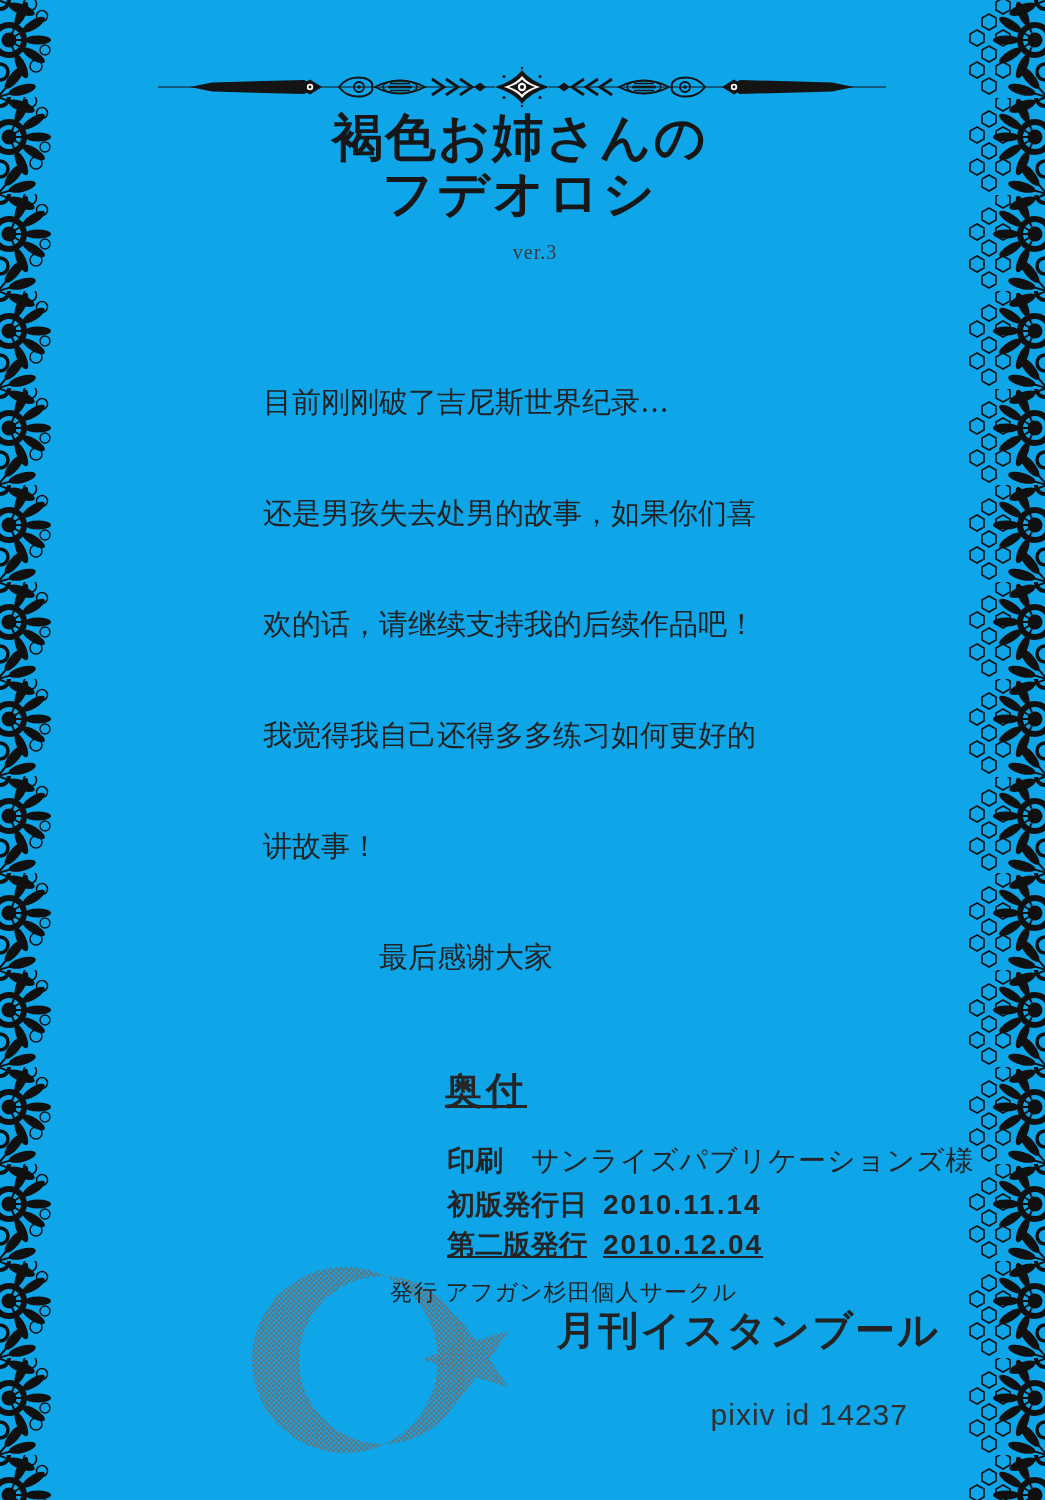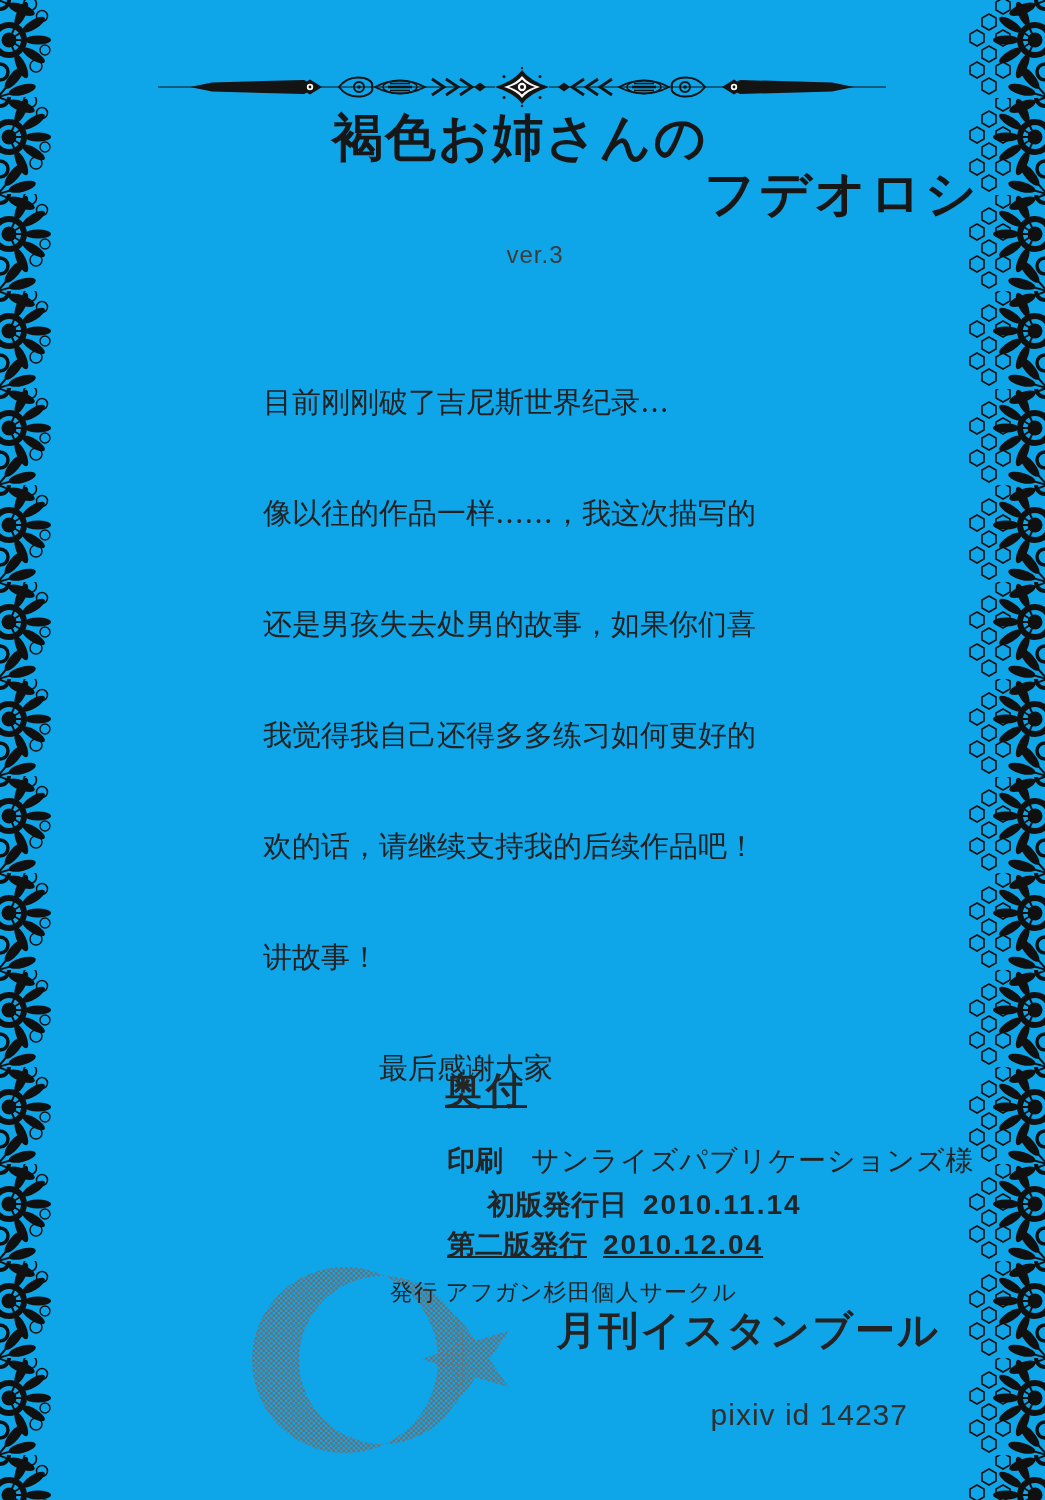--- a/index.html
+++ b/index.html
@@ -19,43 +19,43 @@
   
   .divider{left:152px;top:67px;}
   
   .title-block{
     left:60px;top:108px;width:920px;
     text-align:center;
     font-family:"Liberation Serif","DejaVu Serif",serif;
     font-weight:bold;color:#171717;
   }
   .title-line1{font-size:51px;line-height:60px;letter-spacing:2px;}
-  .title-line2{font-size:51px;line-height:52px;letter-spacing:3px;text-align:right;}
+  .title-line2{font-size:51px;line-height:52px;letter-spacing:3px;}
   .version{
     left:60px;top:241px;width:950px;text-align:center;
-    font-size:24px;color:#3c3c3c;font-weight:normal;
-    font-family:Liberation Sans, sans-serif;letter-spacing:1px;
+    font-size:20px;color:#3c3c3c;font-weight:normal;
+    font-family:Liberation Serif, serif;letter-spacing:1px;
   }
   
   .message{
     left:263px;top:310px;width:560px;
     font-family:"DejaVu Serif","Liberation Serif",serif;
     font-size:29px;line-height:37px;color:#222;
     white-space:pre;
   }
   
   .colophon-heading{
     left:445px;top:1066px;
     font-size:37px;font-weight:bold;color:#252525;letter-spacing:4px;text-decoration:underline;
   }
   .colophon-line{left:447px;font-size:28px;color:#242424;white-space:nowrap;}
   .printer-row{top:1142px;}
   .printer-label{font-weight:bold;margin-right:28px;}
   .printer-value{font-family:"DejaVu Serif","Liberation Serif",serif;letter-spacing:1px;}
-  .edition-row1{top:1186px;font-weight:bold;margin-left:40px;}
+  .edition-row1{top:1186px;font-weight:bold;}
   .edition-row2{top:1226px;font-weight:bold;text-decoration:underline;}
   .edition-date{margin-left:16px;font-weight:bold;letter-spacing:2px;}
   
   .publisher-line{
     left:390px;top:1277px;width:550px;text-align:left;
     font-size:23px;color:#242424;letter-spacing:1px;
   }
   .circle-name{
     left:390px;top:1303px;width:550px;text-align:right;
     font-size:40px;font-weight:bold;color:#232323;letter-spacing:2px;
@@ -223,24 +223,23 @@
   </svg>
 
   <div class="abs title-block">
     <div class="title-line1">褐色お姉さんの</div>
     <div class="title-line2">フデオロシ</div>
   </div>
   <div class="abs version">ver.3</div>
 
   <div class="abs message">
     <div>目前刚刚破了吉尼斯世界纪录…</div>
-    <div>像以往的作品一样……，我这次描写的</div>
     <div>还是男孩失去处男的故事，如果你们喜</div>
+    <div>欢的话，请继续支持我的后续作品吧！</div>
     <div>我觉得我自己还得多多练习如何更好的</div>
-    <div>欢的话，请继续支持我的后续作品吧！</div>
     <div>讲故事！</div>
     <div>　　　　最后感谢大家</div>
   </div>
 
   <div class="abs colophon-heading">奥付</div>
 
   <div class="abs colophon-line printer-row">
     <span class="printer-label">印刷</span><span class="printer-value">サンライズパブリケーションズ様</span>
   </div>
 

